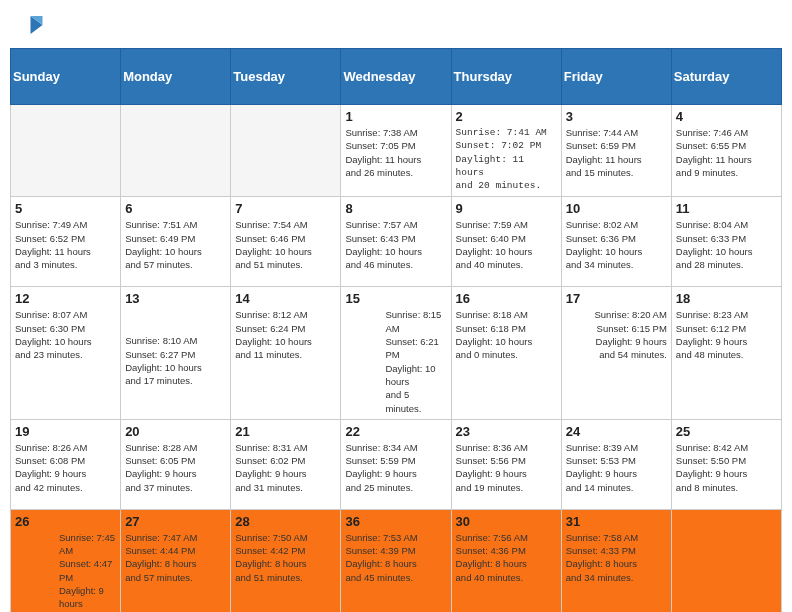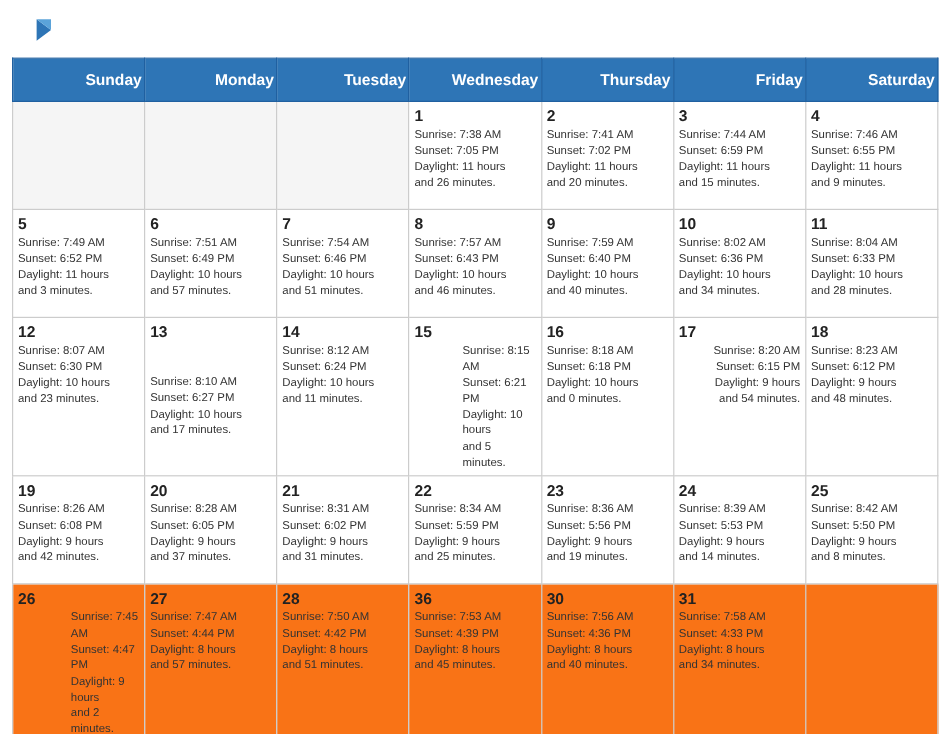--- a/index.html
+++ b/index.html
@@ -56,22 +56,22 @@
     table {
       width: 100%;
       border-collapse: collapse;
       table-layout: fixed;
     }
     .day-header {
       background-color: #2e75b6;
       color: #fff;
       font-size: 13px;
       font-weight: bold;
-      text-align: right;
-      padding: 10px 2px;
+      text-align: left;
+      padding: 20px 2px;
       border: 1px solid #2060a0;
     }
     .cal-cell {
       border: 1px solid #ccc;
       vertical-align: top;
       padding: 4px 4px 4px 4px;
       height: 90px;
       background: #fff;
     }
     .cal-cell.empty {
@@ -132,21 +132,21 @@
         <td class="cal-cell empty"></td>
         <td class="cal-cell">
           <span class="day-num">1</span>
           <div class="cell-text" style="white-space: pre-line;">Sunrise: 7:38 AM
 Sunset: 7:05 PM
 Daylight: 11 hours
 and 26 minutes.</div>
         </td>
         <td class="cal-cell">
           <span class="day-num">2</span>
-          <div class="cell-text" style="white-space: pre-line;">Sunrise: 7:41 AM
+          <div class="cell-text" style="white-space: pre-line; font-family: Liberation Mono, monospace;">Sunrise: 7:41 AM
 Sunset: 7:02 PM
 Daylight: 11 hours
 and 20 minutes.</div>
         </td>
         <td class="cal-cell">
           <span class="day-num">3</span>
           <div class="cell-text" style="white-space: pre-line;">Sunrise: 7:44 AM
 Sunset: 6:59 PM
 Daylight: 11 hours
 and 15 minutes.</div>

